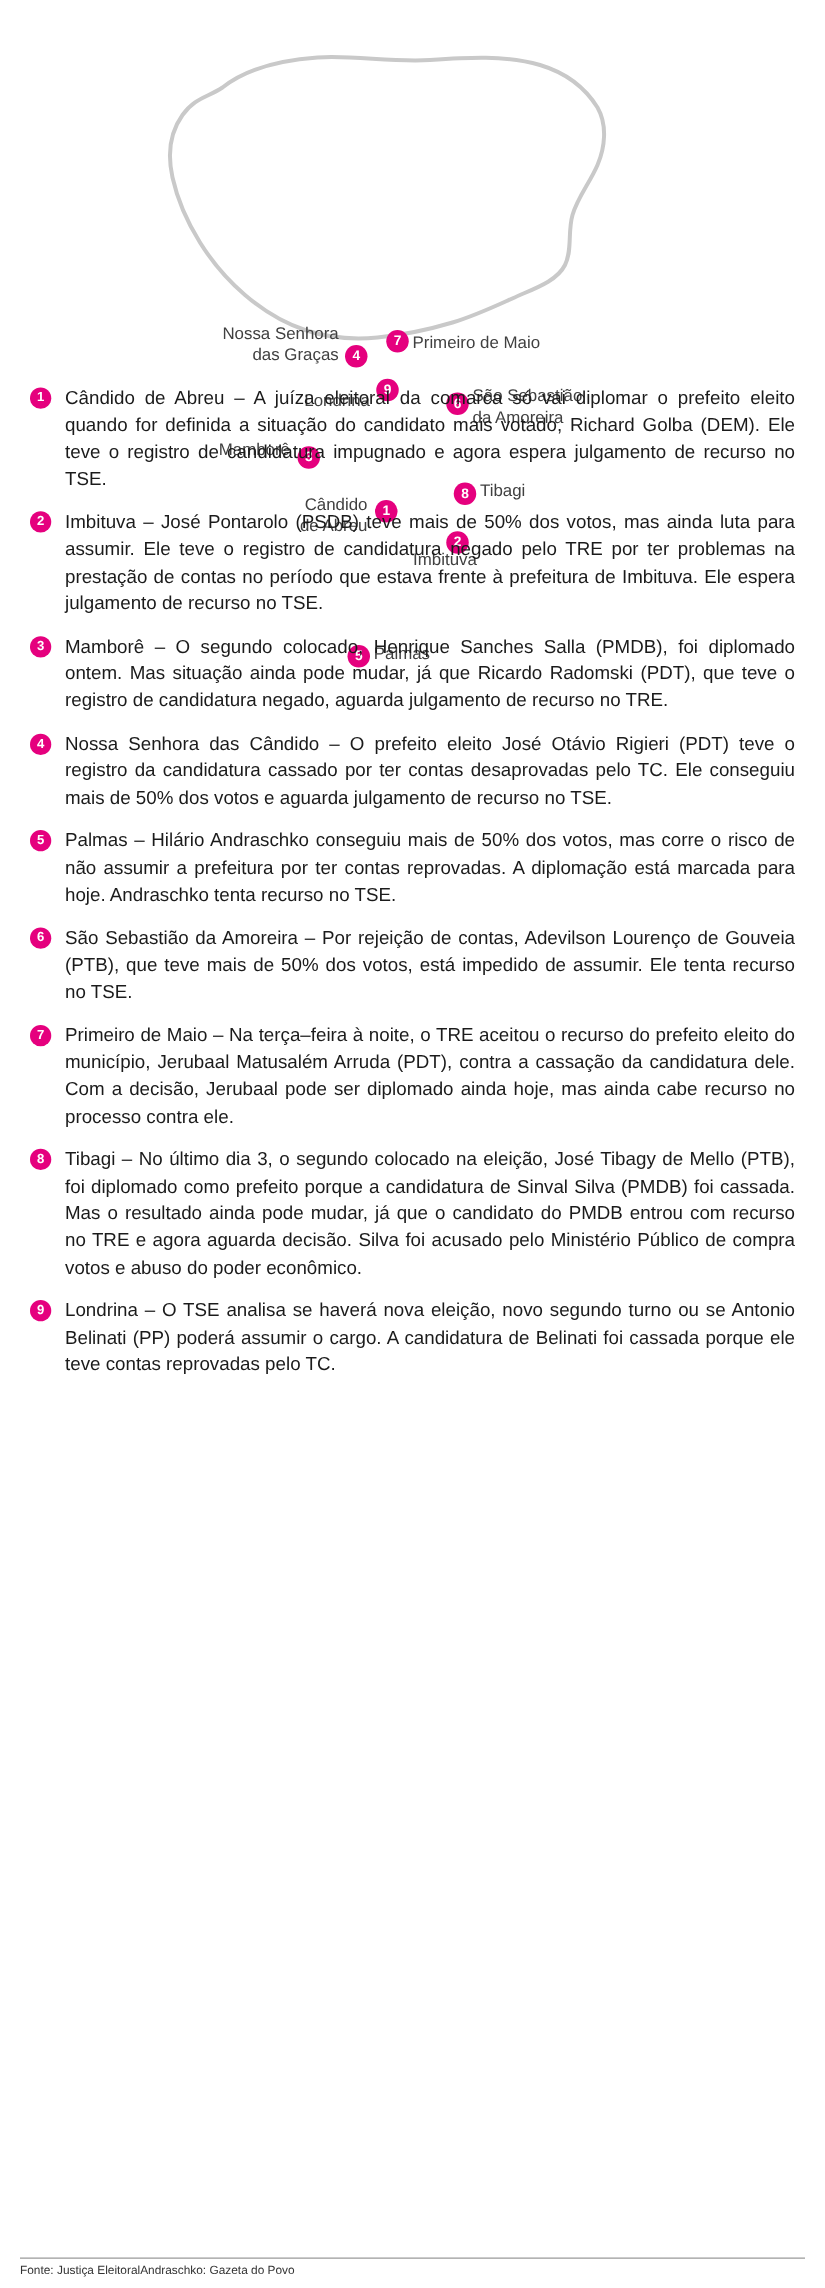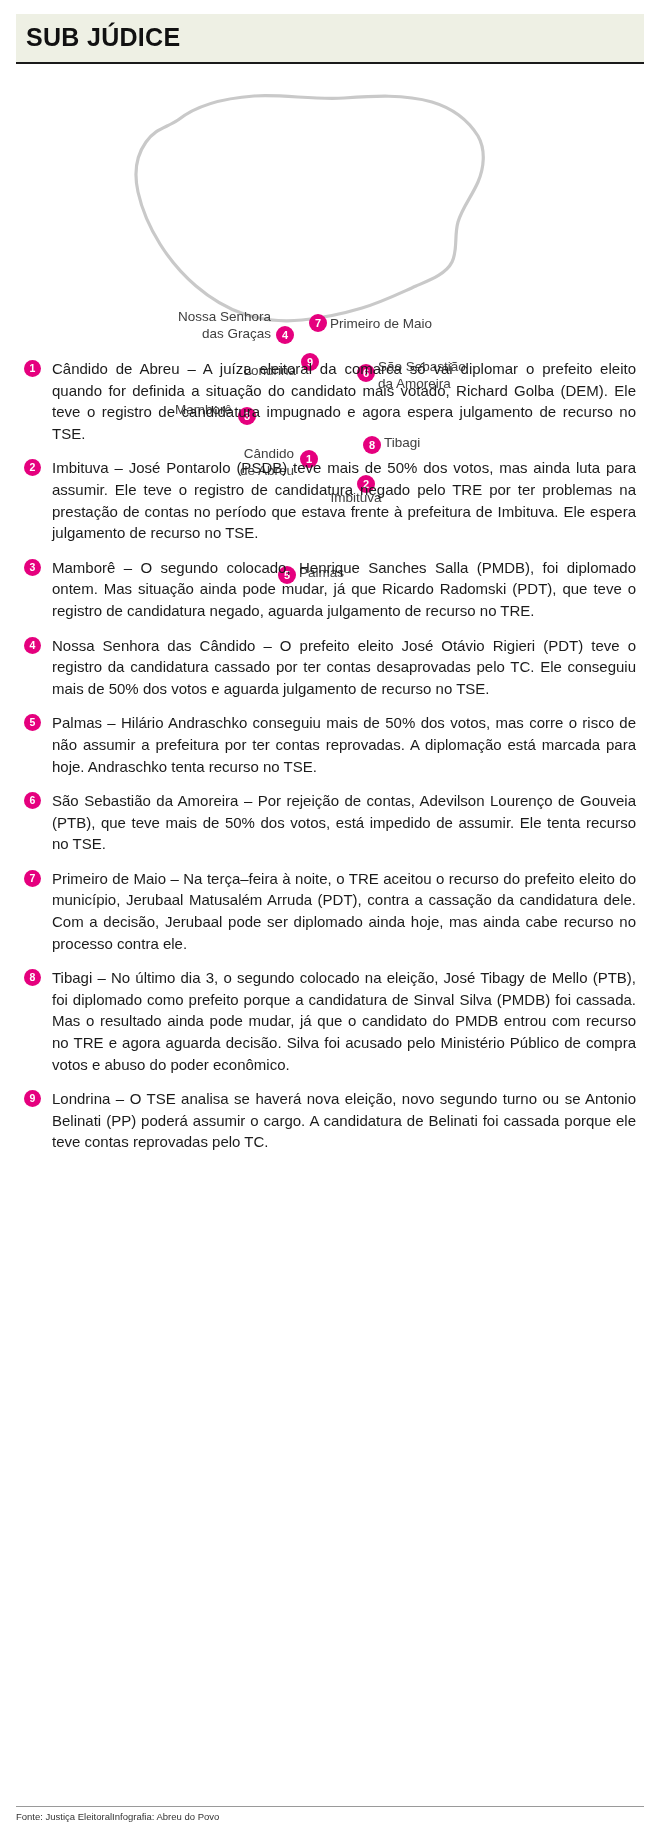--- a/index.html
+++ b/index.html
@@ -106,23 +106,20 @@
     color: #333;
     display: flex;
     justify-content: flex-start;
   }
 </style>
 </head>
 <body>
 
 <div class="page">
 
-  <div class="title-bar">
-    <h1>SUB JÚDICE</h1>
-  </div>
 
 
   <div class="map-wrap">
     <svg class="map-svg" width="430" height="270" viewBox="0 0 430 270">
       <path d="M92,44 C112,28 140,22 168,20 C196,18 228,24 258,22
                C288,20 318,18 346,26 C366,32 382,44 392,60
                C400,74 398,92 392,106 C386,120 376,132 372,146
                C368,160 372,174 366,186 C360,198 344,204 330,210
                C312,218 296,226 276,232 C256,238 236,242 216,244
                C196,246 176,244 158,238 C140,232 124,222 110,210
@@ -196,16 +193,16 @@
     <div class="entry">
       <span class="num">9</span>
       <b>Londrina</b><span> – O TSE analisa se haverá nova eleição, novo segundo turno ou se Antonio Belinati (PP) poderá assumir o cargo. A candidatura de Belinati foi cassada porque ele teve contas reprovadas pelo TC.</span>
     </div>
 
   </div>
 
 
   <div class="credits">
     <span>Fonte: Justiça Eleitoral</span>
-    <span>Infografia: Abreu do Povo</span>
+    <span>Andraschko: Gazeta do Povo</span>
   </div>
 
 </div>
 
 </body></html>

